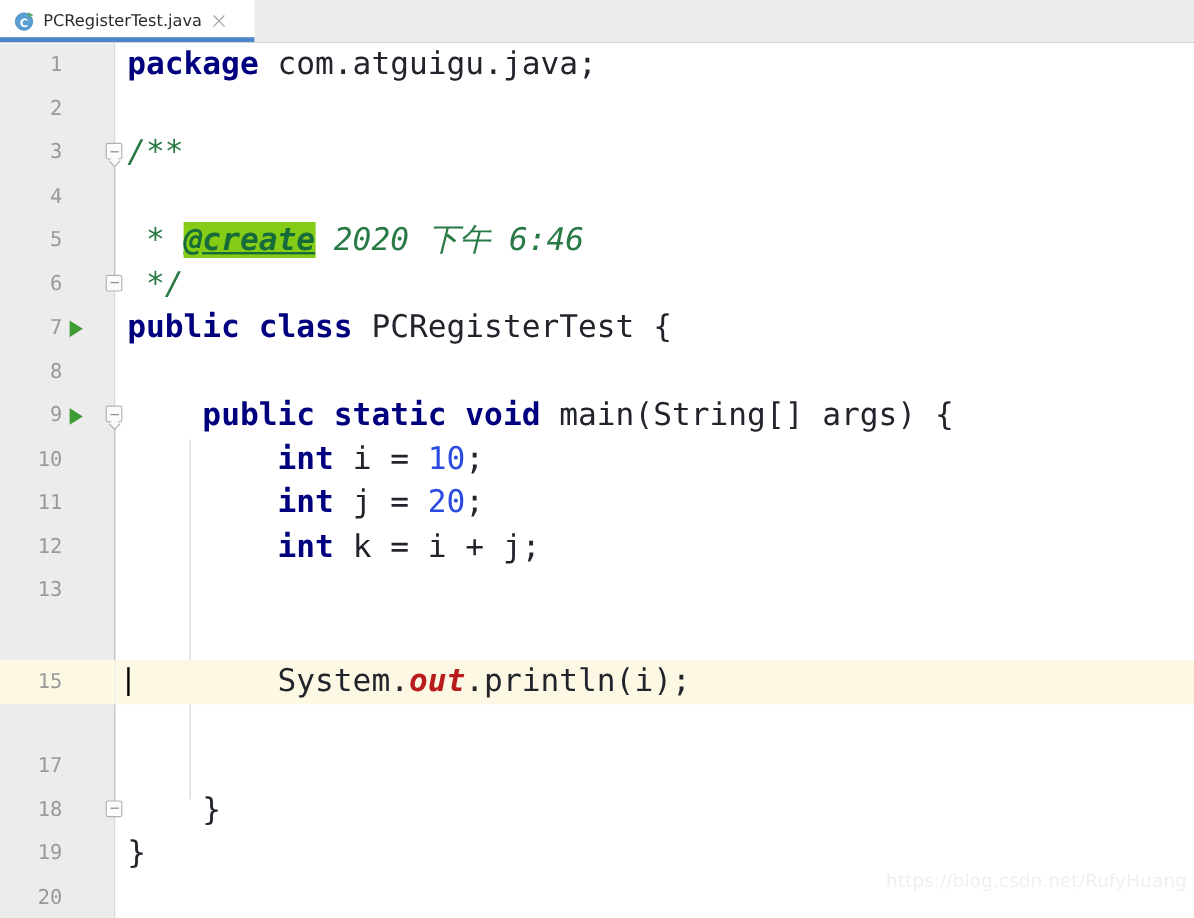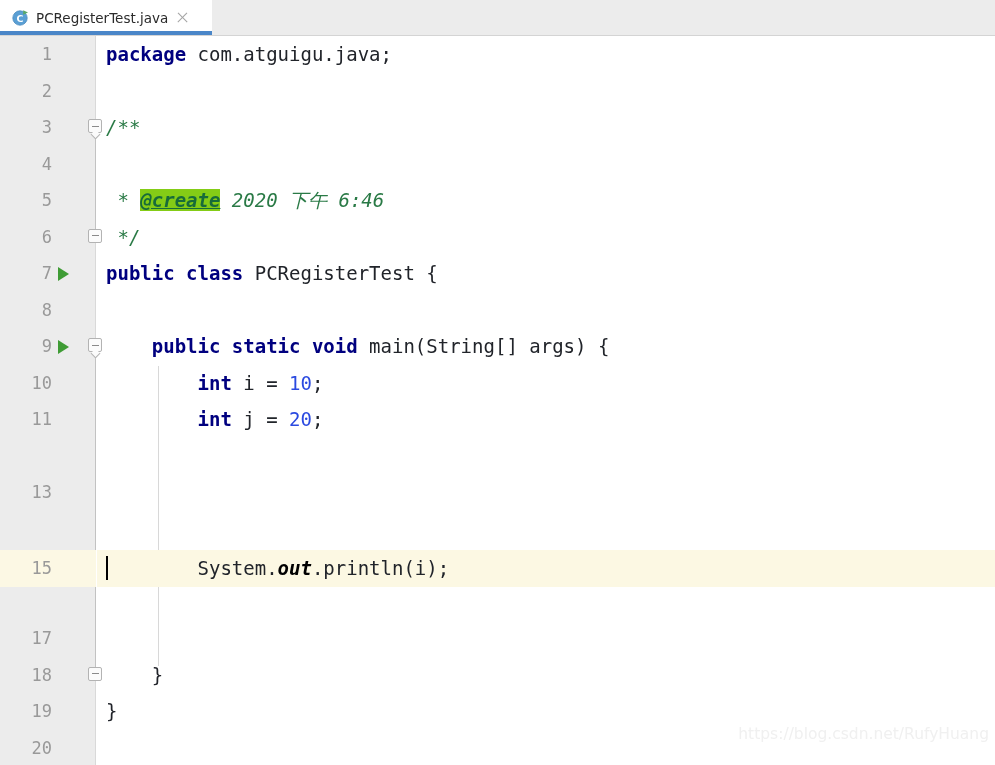--- a/index.html
+++ b/index.html
@@ -221,29 +221,29 @@
 
   
   .code {
     position: absolute;
     left: 106px;
     top: 0;
     height: 36.5px;
     line-height: 36.5px;
     white-space: pre;
     font-family: "DejaVu Sans Mono", monospace;
-    font-size: 19px;
+    font-size: 26px;
     color: #21242a;
     letter-spacing: 0px;
   }
   .kw      { color: #00007f; font-weight: bold; }
   .plain   { color: #21242a; }
   .num     { color: #2b4ae0; }
   .str     { color: #008000; font-weight: bold; }
-  .field   { color: #000000; font-style: italic; font-weight: bold; }
+  .field   { color: #b91c1c; font-style: italic; font-weight: bold; }
   .unused  { color: #9a9a9a; }
   .cmt     { color: #2a7a46; font-style: italic; }
   .tag     { color: #176b3a; font-style: italic; font-weight: bold;
              text-decoration: underline; }
   .tag-hl  { background: #84cc16; }
 
   
   .watermark {
     position: absolute;
     right: 6px;
@@ -322,20 +322,24 @@
           <div class="code"><span class="plain">    </span><span class="kw">public static void</span><span class="plain"> main(String[] args) {</span></div>
         </div>
         <div class="row" style="top: 328.5px;">
           <div class="lineno">10</div>
           <div class="code"><span class="plain">        </span><span class="kw">int</span><span class="plain"> i = </span><span class="num">10</span><span class="plain">;</span></div>
         </div>
         <div class="row" style="top: 365px;">
           <div class="lineno">11</div>
           <div class="code"><span class="plain">        </span><span class="kw">int</span><span class="plain"> j = </span><span class="num">20</span><span class="plain">;</span></div>
         </div>
+        <div class="row" style="top: 401.5px;">
+          <div class="lineno">12</div>
+          <div class="code"><span class="plain">        </span><span class="kw">int</span><span class="plain"> k = i + j;</span></div>
+        </div>
         <div class="row" style="top: 438px;">
           <div class="lineno">13</div>
           <div class="code"></div>
         </div>
         <div class="row current" style="top: 514px;">
           <div class="row-bg-gutter"></div>
           <div class="row-bg-code"></div>
           <div class="lineno">15</div>
           <div class="caret" style="top: 6px;"></div>
           <div class="code"><span class="plain">        System.</span><span class="field">out</span><span class="plain">.println(i);</span></div>

